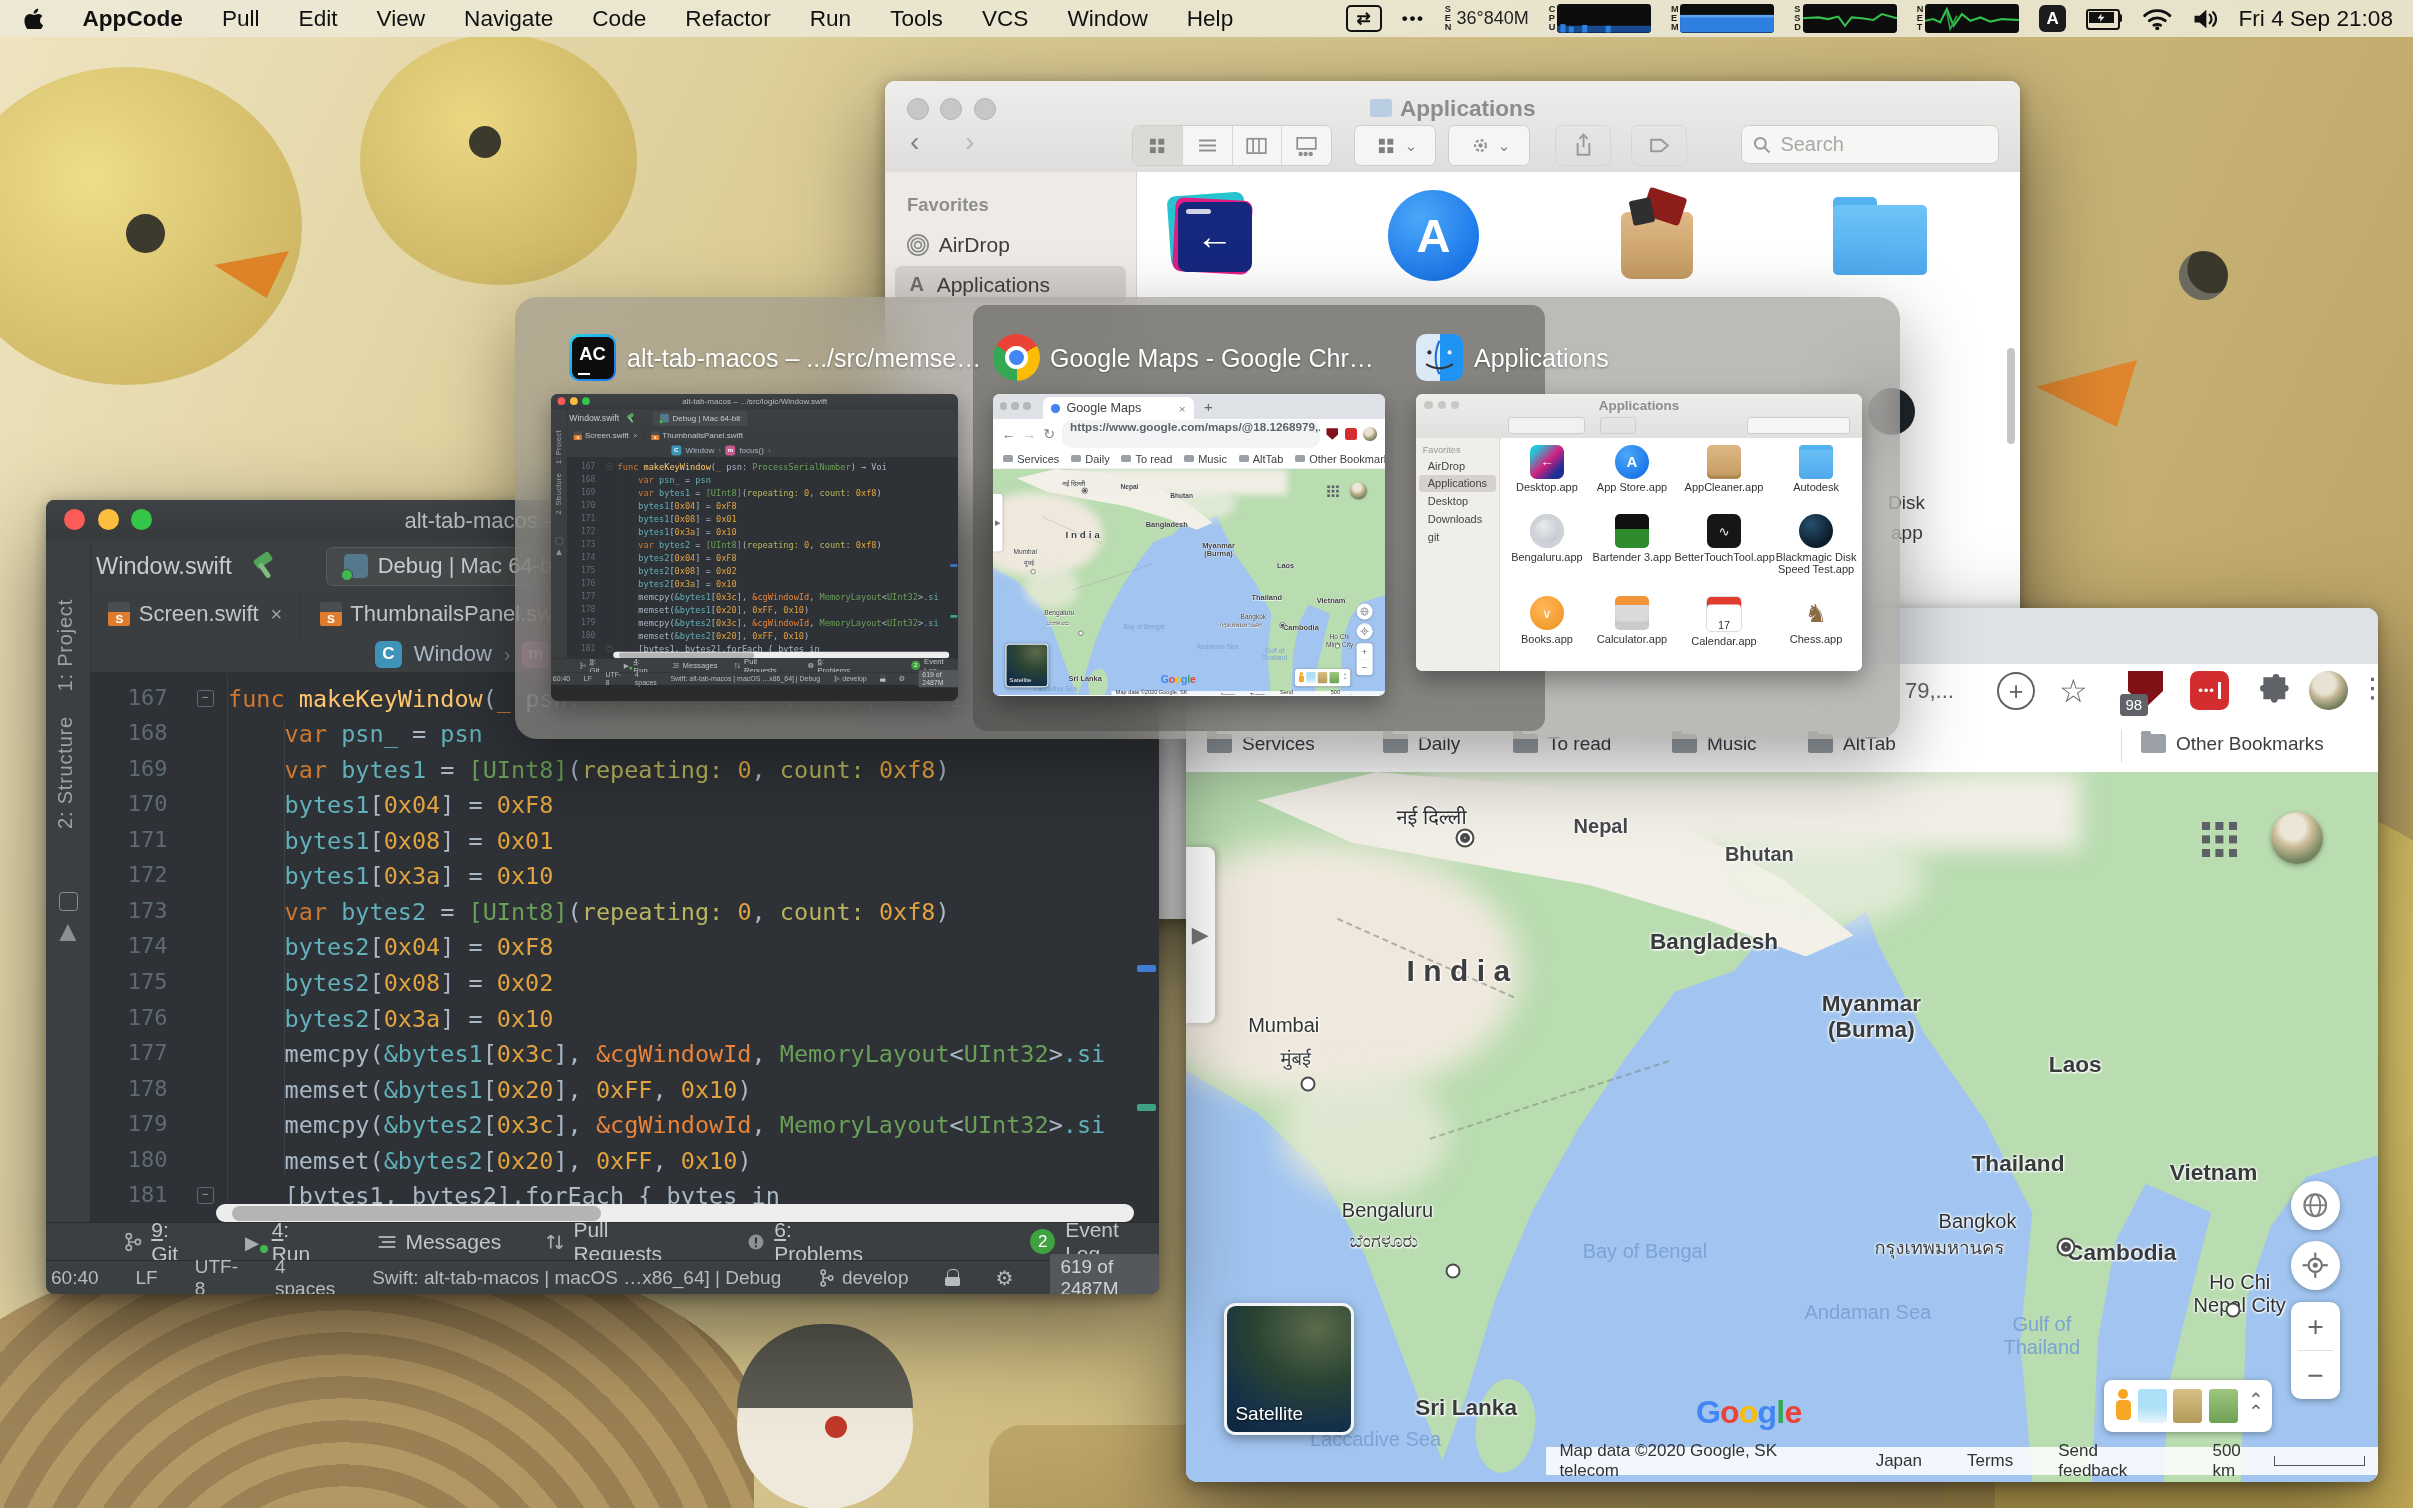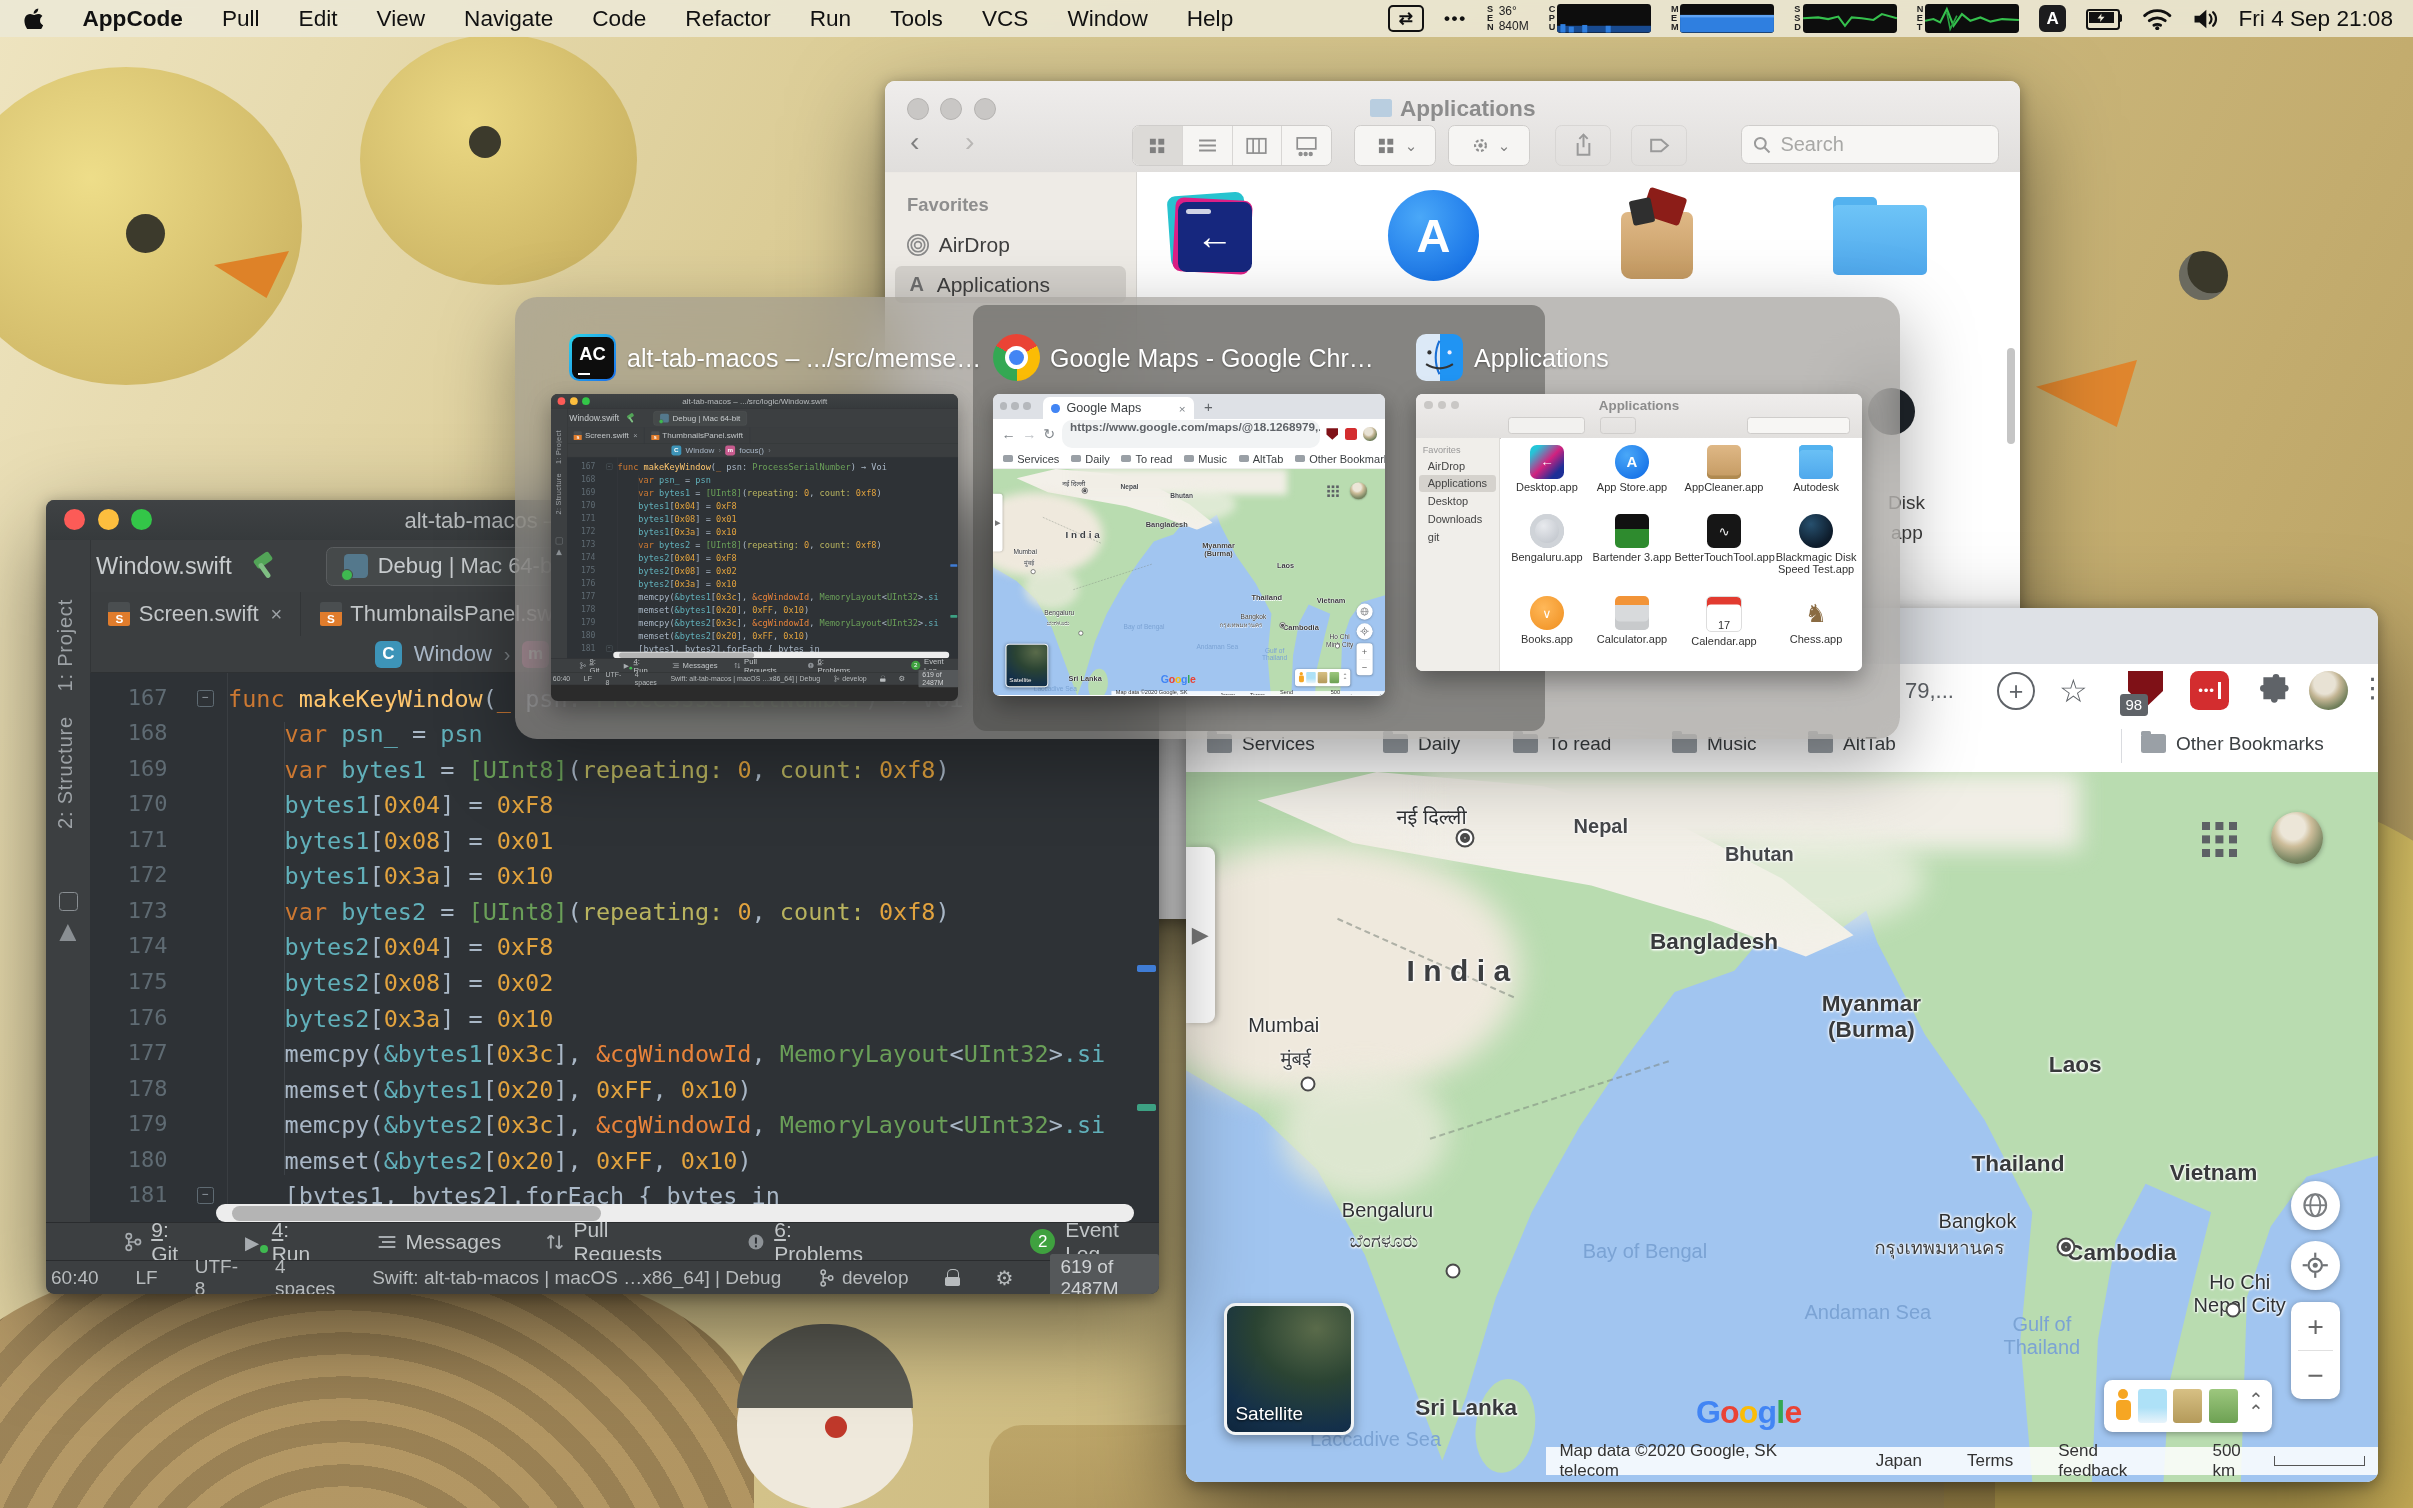--- a/index.html
+++ b/index.html
@@ -937,21 +937,21 @@
     </div>
     <div class="mb-right" id="mb-status">
         <div style="width: 32px; height: 23.5px; border: 2.1px solid rgb(17, 17, 17); border-radius: 5px; display: flex; align-items: center; justify-content: center; font-size: 17px; font-weight: bold;">⇄</div>
         <div style="font-size: 17px; letter-spacing: 1.7px; font-weight: bold;">•••</div>
         <div style="display: flex; align-items: center; gap: 3.4px;">
           <div class="vlabel">
             <div>S</div>
             <div>E</div>
             <div>N</div>
           </div>
-          <div style="display: flex; flex-direction: column; font-size: 12px; line-height: 14.2px; color: rgb(34, 34, 34);">
+          <div style="display: flex; flex-direction: row; font-size: 18px; line-height: 14.2px; color: rgb(34, 34, 34);">
             <div>36°</div>
             <div>840M</div>
           </div>
         </div>
         <div style="display: flex; align-items: center;">
           <div class="vlabel">
             <div>C</div>
             <div>P</div>
             <div>U</div>
           </div>

